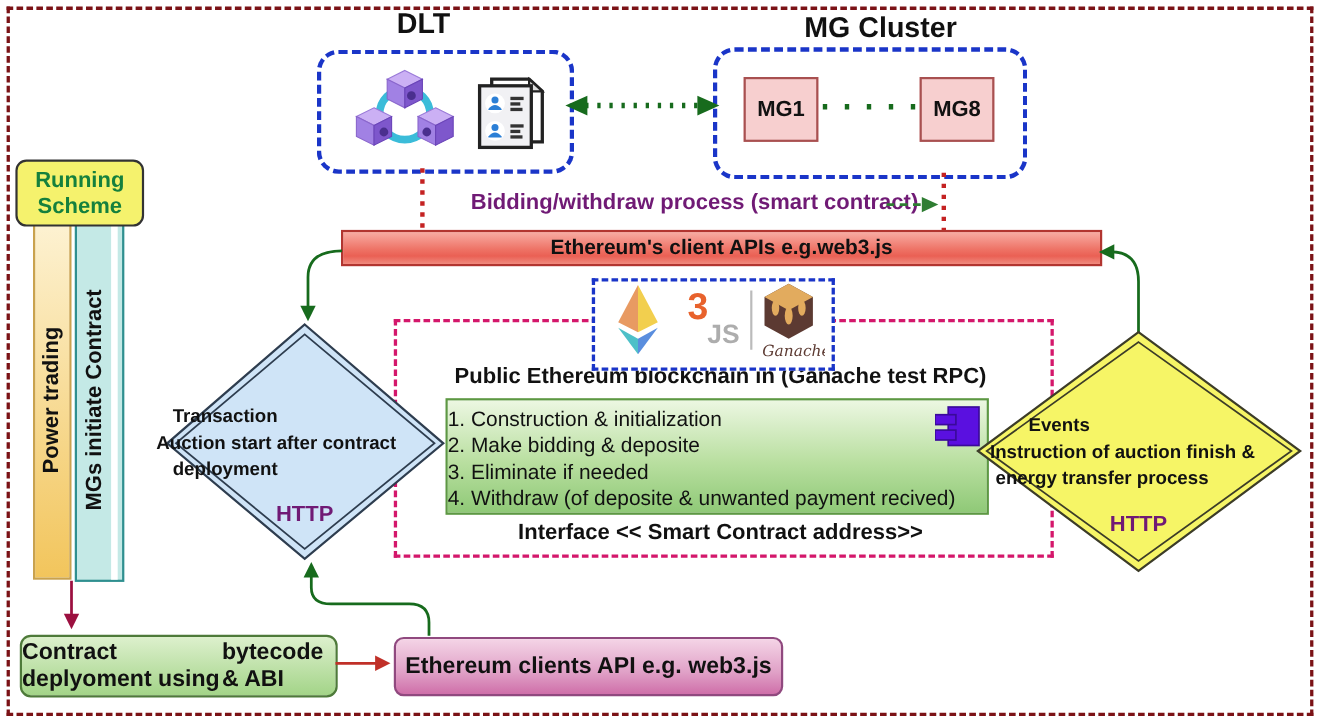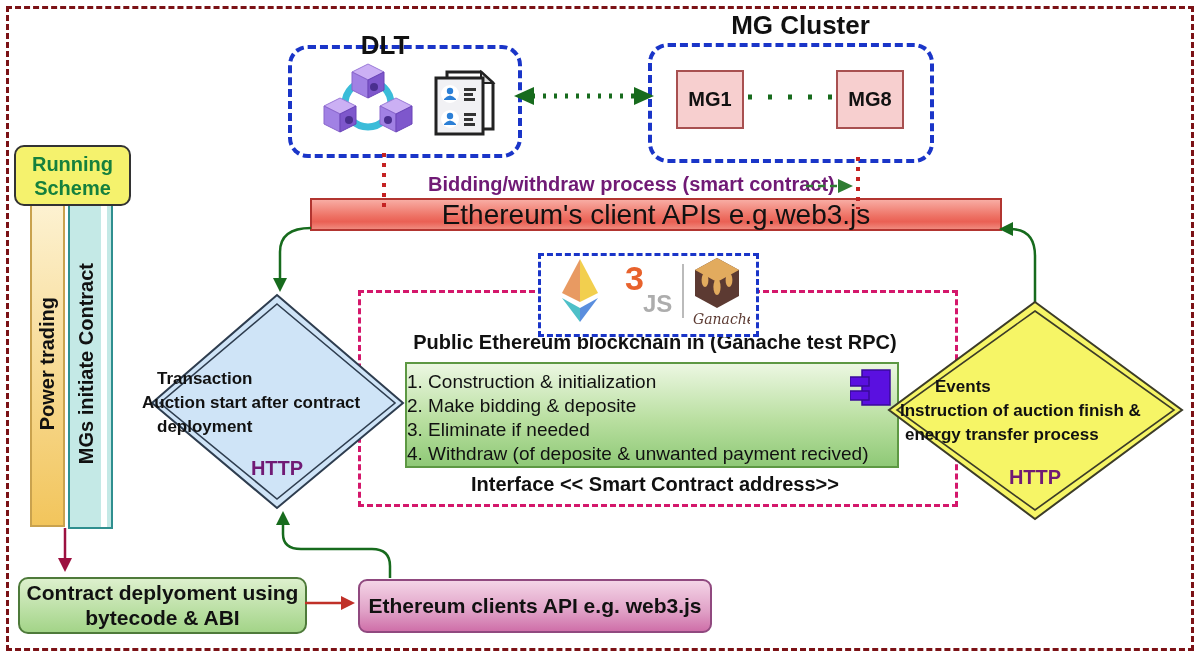--- a/index.html
+++ b/index.html
@@ -7,24 +7,24 @@
   .abs{position:absolute;}
   #outer-border{left:6px;top:6px;width:1182px;height:639px;border:3px dashed #7b1216;z-index:1;}
   .big-label{font-size:26px;font-weight:bold;color:#111;text-align:center;z-index:3;}
   .blue-dash-box{border:4px dashed #1a35c8;border-radius:20px;z-index:2;background:transparent;}
   #dlt-box{left:288px;top:45px;width:226px;height:105px;}
   #mg-box{left:648px;top:43px;width:278px;height:112px;}
   .mg-node{width:64px;height:55px;background:#f7cfcf;border:2px solid #a85050;
            display:flex;align-items:center;justify-content:center;
            font-size:20px;font-weight:bold;color:#111;z-index:3;}
   #bidding-label{left:392px;top:173px;width:420px;font-size:20px;font-weight:bold;color:#701a75;z-index:3;margin-left:36px;}
-  #api-bar{left:310px;top:198px;width:688px;height:29px;
+  #api-bar{left:310px;top:209px;width:688px;height:29px;
            background:linear-gradient(180deg,#f8aca3 0%,#ee7265 55%,#ea6054 75%,#f08a7e 100%);
            border:2px solid #b23530;display:flex;align-items:center;justify-content:center;
-           font-size:28px;font-weight:normal;color:#111;z-index:3;}
+           font-size:19px;font-weight:bold;color:#111;z-index:3;}
   #logo-box{left:538px;top:253px;width:215px;height:78px;border:3px dashed #1a35c8;
             background:#ffffff;z-index:4;}
   #contract-panel{left:358px;top:290px;width:594px;height:211px;border:3px dashed #d4176b;z-index:2;}
   #panel-heading{left:370px;top:331px;width:570px;text-align:center;
                  font-size:20px;font-weight:bold;color:#111;z-index:3;}
   #steps-box{left:405px;top:362px;width:494px;height:106px;
              background:linear-gradient(180deg,#ecf7e2 0%,#b9dfa0 55%,#8fc977 100%);
              border:2px solid #5d9843;z-index:3;padding:6px 0 0 0;box-sizing:border-box;}
   .step-line{font-size:19px;color:#111;line-height:24px;white-space:nowrap;}
   #component-icon{left:850px;top:369px;width:42px;height:38px;z-index:4;}
@@ -41,39 +41,39 @@
              border:2px solid #c9a24e;box-sizing:border-box;z-index:3;
              display:flex;align-items:center;justify-content:center;}
   #mgs-bar{left:68px;top:199px;width:45px;height:330px;background:#c4e9e6;
            border:2px solid #2f8f8f;box-sizing:border-box;z-index:3;
            display:flex;align-items:center;justify-content:center;}
   #mgs-bar-stripe{right:4px;top:0;bottom:0;width:6px;background:#ffffff;z-index:4;}
   .vert-text{writing-mode:vertical-rl;transform:rotate(180deg);
              font-size:20px;font-weight:bold;color:#111;white-space:nowrap;z-index:5;}
   #deploy-box{left:18px;top:577px;width:285px;height:53px;
               background:linear-gradient(180deg,#ddf0cd,#a3d488);
-              border:2px solid #4e7a3a;border-radius:10px;display:flex;flex-direction:column;
+              border:2px solid #4e7a3a;border-radius:10px;display:flex;flex-direction:row;
               align-items:center;justify-content:center;font-size:21px;font-weight:bold;
               line-height:1.15;color:#111;z-index:3;}
   #clients-api-box{left:358px;top:579px;width:350px;height:50px;
               background:linear-gradient(180deg,#f4d4e6 0%,#e0a1c7 60%,#cf6fa9 100%);
               border:2px solid #90497f;border-radius:9px;display:flex;align-items:center;
               justify-content:center;font-size:21px;font-weight:bold;color:#111;z-index:3;}
   #connector-layer{left:0;top:0;width:1200px;height:657px;z-index:5;pointer-events:none;}
   .icon-wrap{z-index:3;}
   #ganache-label-text{font-family:"DejaVu Serif",serif;font-style:italic;}
 </style>
 </head>
 <body>
 
 <div id="stage">
 
   <div id="outer-border" class="abs"></div>
 
-  <div class="abs big-label" style="left:330px;top:6px;width:110px;margin-top:24px;">DLT</div>
+  <div class="abs big-label" style="left:330px;top:6px;width:110px;">DLT</div>
   <div id="dlt-box" class="abs blue-dash-box"></div>
 
   <div class="abs icon-wrap" style="left:312px;top:60px;">
     <svg width="112" height="80" viewBox="0 0 112 80">
       <circle cx="56" cy="44" r="23" fill="none" stroke="#3bbcd9" stroke-width="7"></circle>
       <g transform="translate(40,4)">
         <polygon points="16,0 32,8 16,16 0,8" fill="#cbb0f4" stroke="#9a7ad8" stroke-width="1"></polygon>
         <polygon points="0,8 16,16 16,34 0,26" fill="#a181e4" stroke="#8a66cc" stroke-width="1"></polygon>
         <polygon points="16,16 32,8 32,26 16,34" fill="#7e57cc" stroke="#6a44b8" stroke-width="1"></polygon>
         <circle cx="22" cy="23" r="4" fill="#4a2f8f"></circle>

